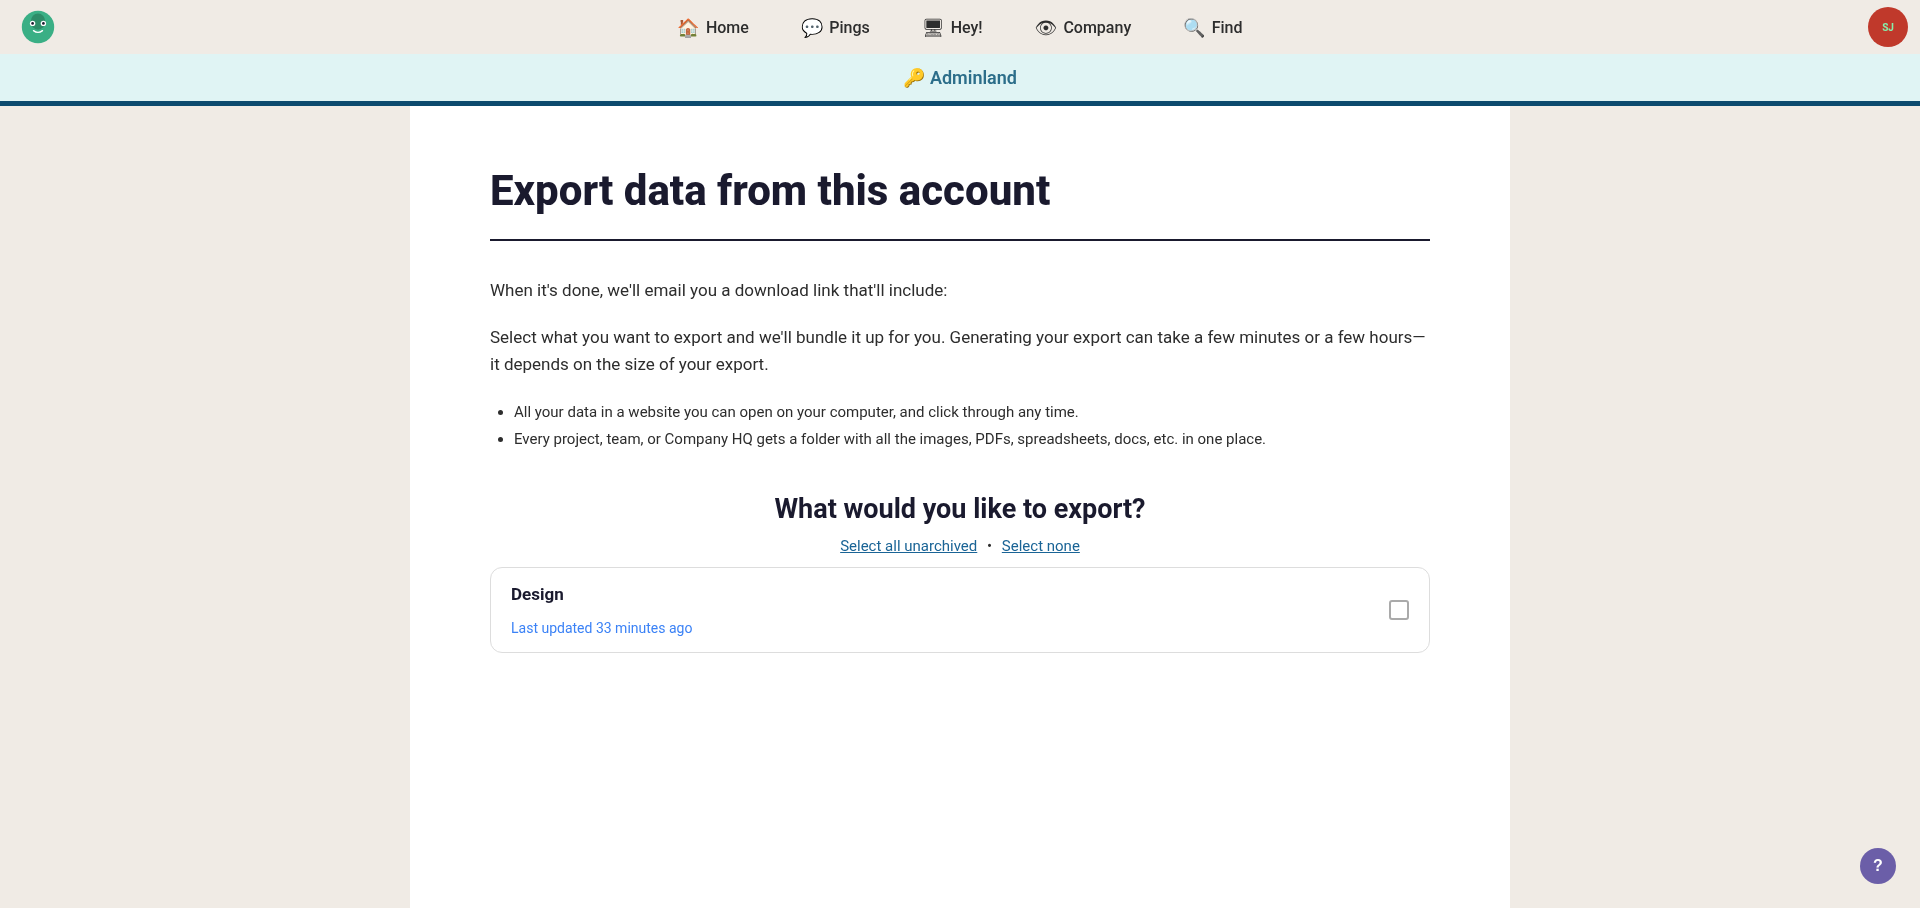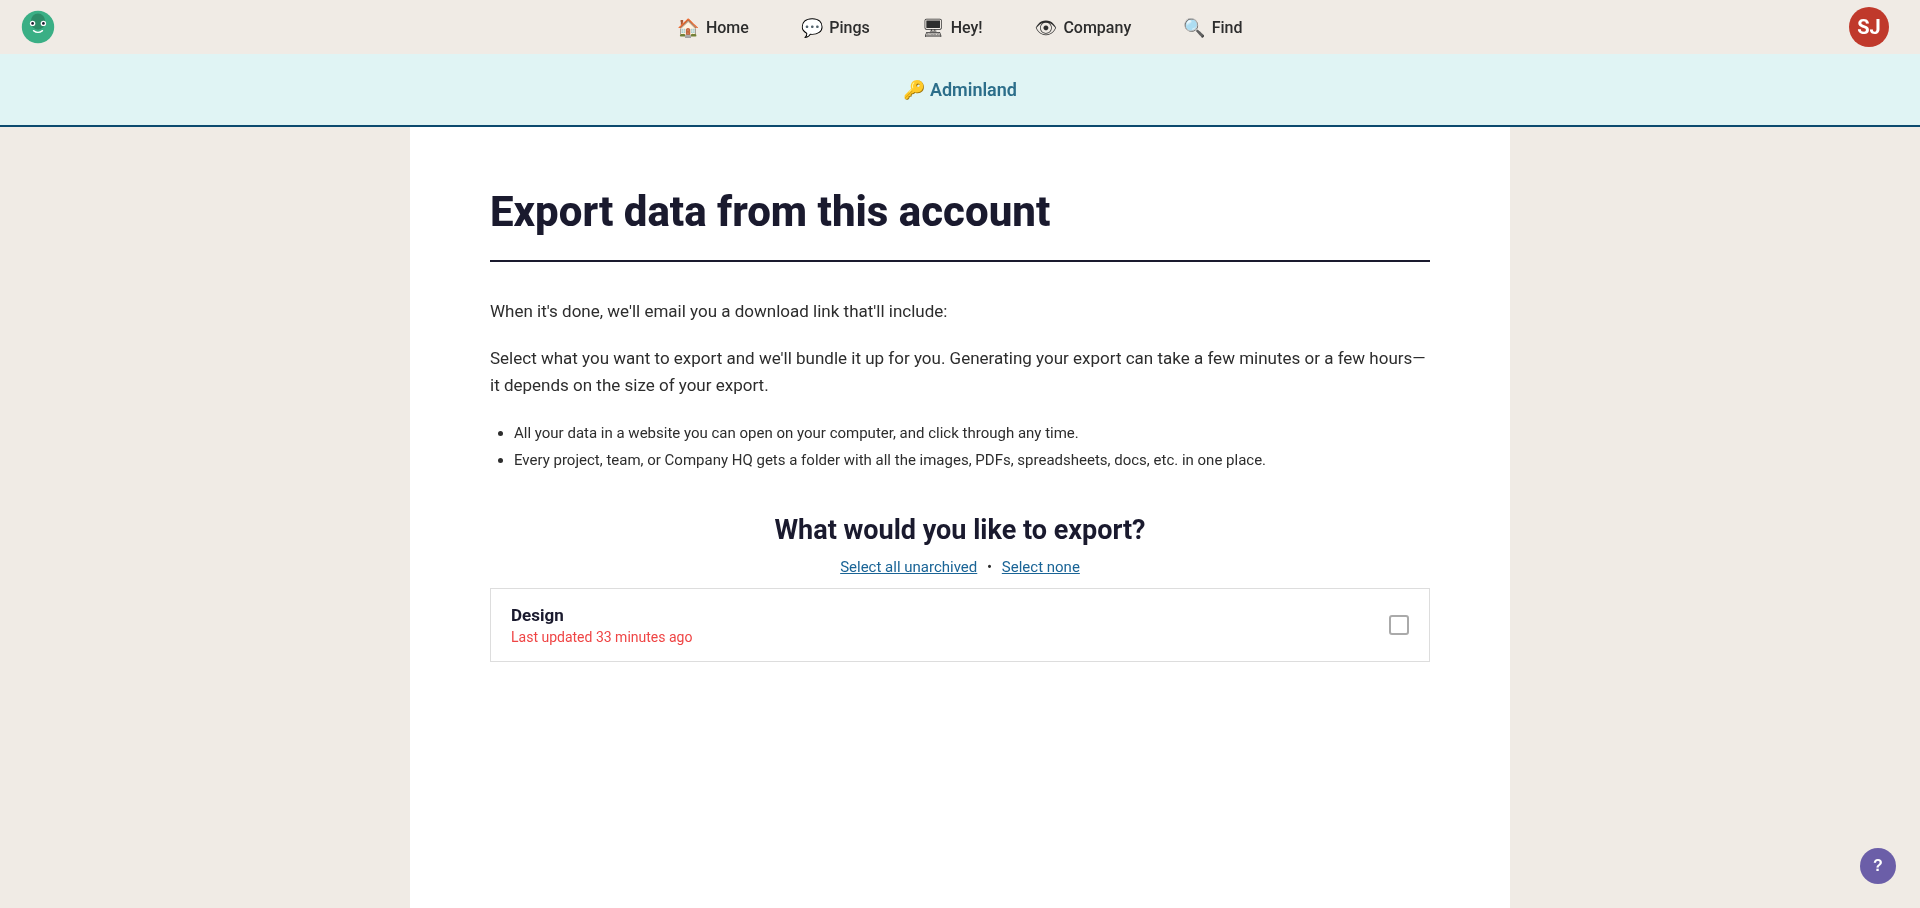--- a/index.html
+++ b/index.html
@@ -27,33 +27,33 @@
       position: absolute;
       left: 20px;
       top: 50%;
       transform: translateY(-50%);
       width: 36px;
       height: 36px;
     }
 
     .nav-avatar {
       position: absolute;
-      right: 31px;
+      right: 12px;
       top: 50%;
       transform: translateY(-50%);
       width: 40px;
       height: 40px;
       border-radius: 50%;
       background-color: #c0392b;
-      color: #ffffff;
+      color: #86efac;
       display: flex;
       align-items: center;
       justify-content: center;
       font-weight: bold;
-      font-size: 20px;
+      font-size: 10px;
       cursor: pointer;
     }
 
     .nav-item {
       display: flex;
       align-items: center;
       gap: 6px;
       font-size: 16px;
       font-weight: 500;
       color: #2d2d2d;
@@ -63,22 +63,22 @@
     }
 
     .nav-icon {
       font-size: 18px;
     }
 
     
     .adminland-banner {
       background-color: #e0f4f4;
       text-align: center;
-      padding: 25px;
-      border-bottom: 2px solid #0c4a6e;
+      padding: 13px;
+      border-bottom: 5px solid #0c4a6e;
     }
 
     .adminland-link {
       color: #2c6e8a;
       font-size: 18px;
       font-weight: 600;
       text-decoration: none;
       cursor: pointer;
     }
 
@@ -145,38 +145,38 @@
       color: #2d2d2d;
     }
 
     
     .project-row {
       display: flex;
       align-items: center;
       justify-content: space-between;
       padding: 16px 20px;
       border: 1px solid #ddd;
-      border-radius: 0;
+      border-radius: 12px;
       margin-bottom: 4px;
     }
 
     .project-row:first-of-type {
       border-radius: 4px 4px 0 0;
     }
 
     .project-info .project-name {
       font-size: 17px;
       font-weight: 700;
       color: #1a1a2e;
     }
 
     .project-info .project-updated {
       font-size: 14px;
-      color: #ef4444;
-      margin-top: 4px;
+      color: #3b82f6;
+      margin-top: 16px;
     }
 
     .project-checkbox {
       width: 20px;
       height: 20px;
       border: 2px solid #aaa;
       border-radius: 3px;
       cursor: pointer;
       appearance: none;
       -webkit-appearance: none;

